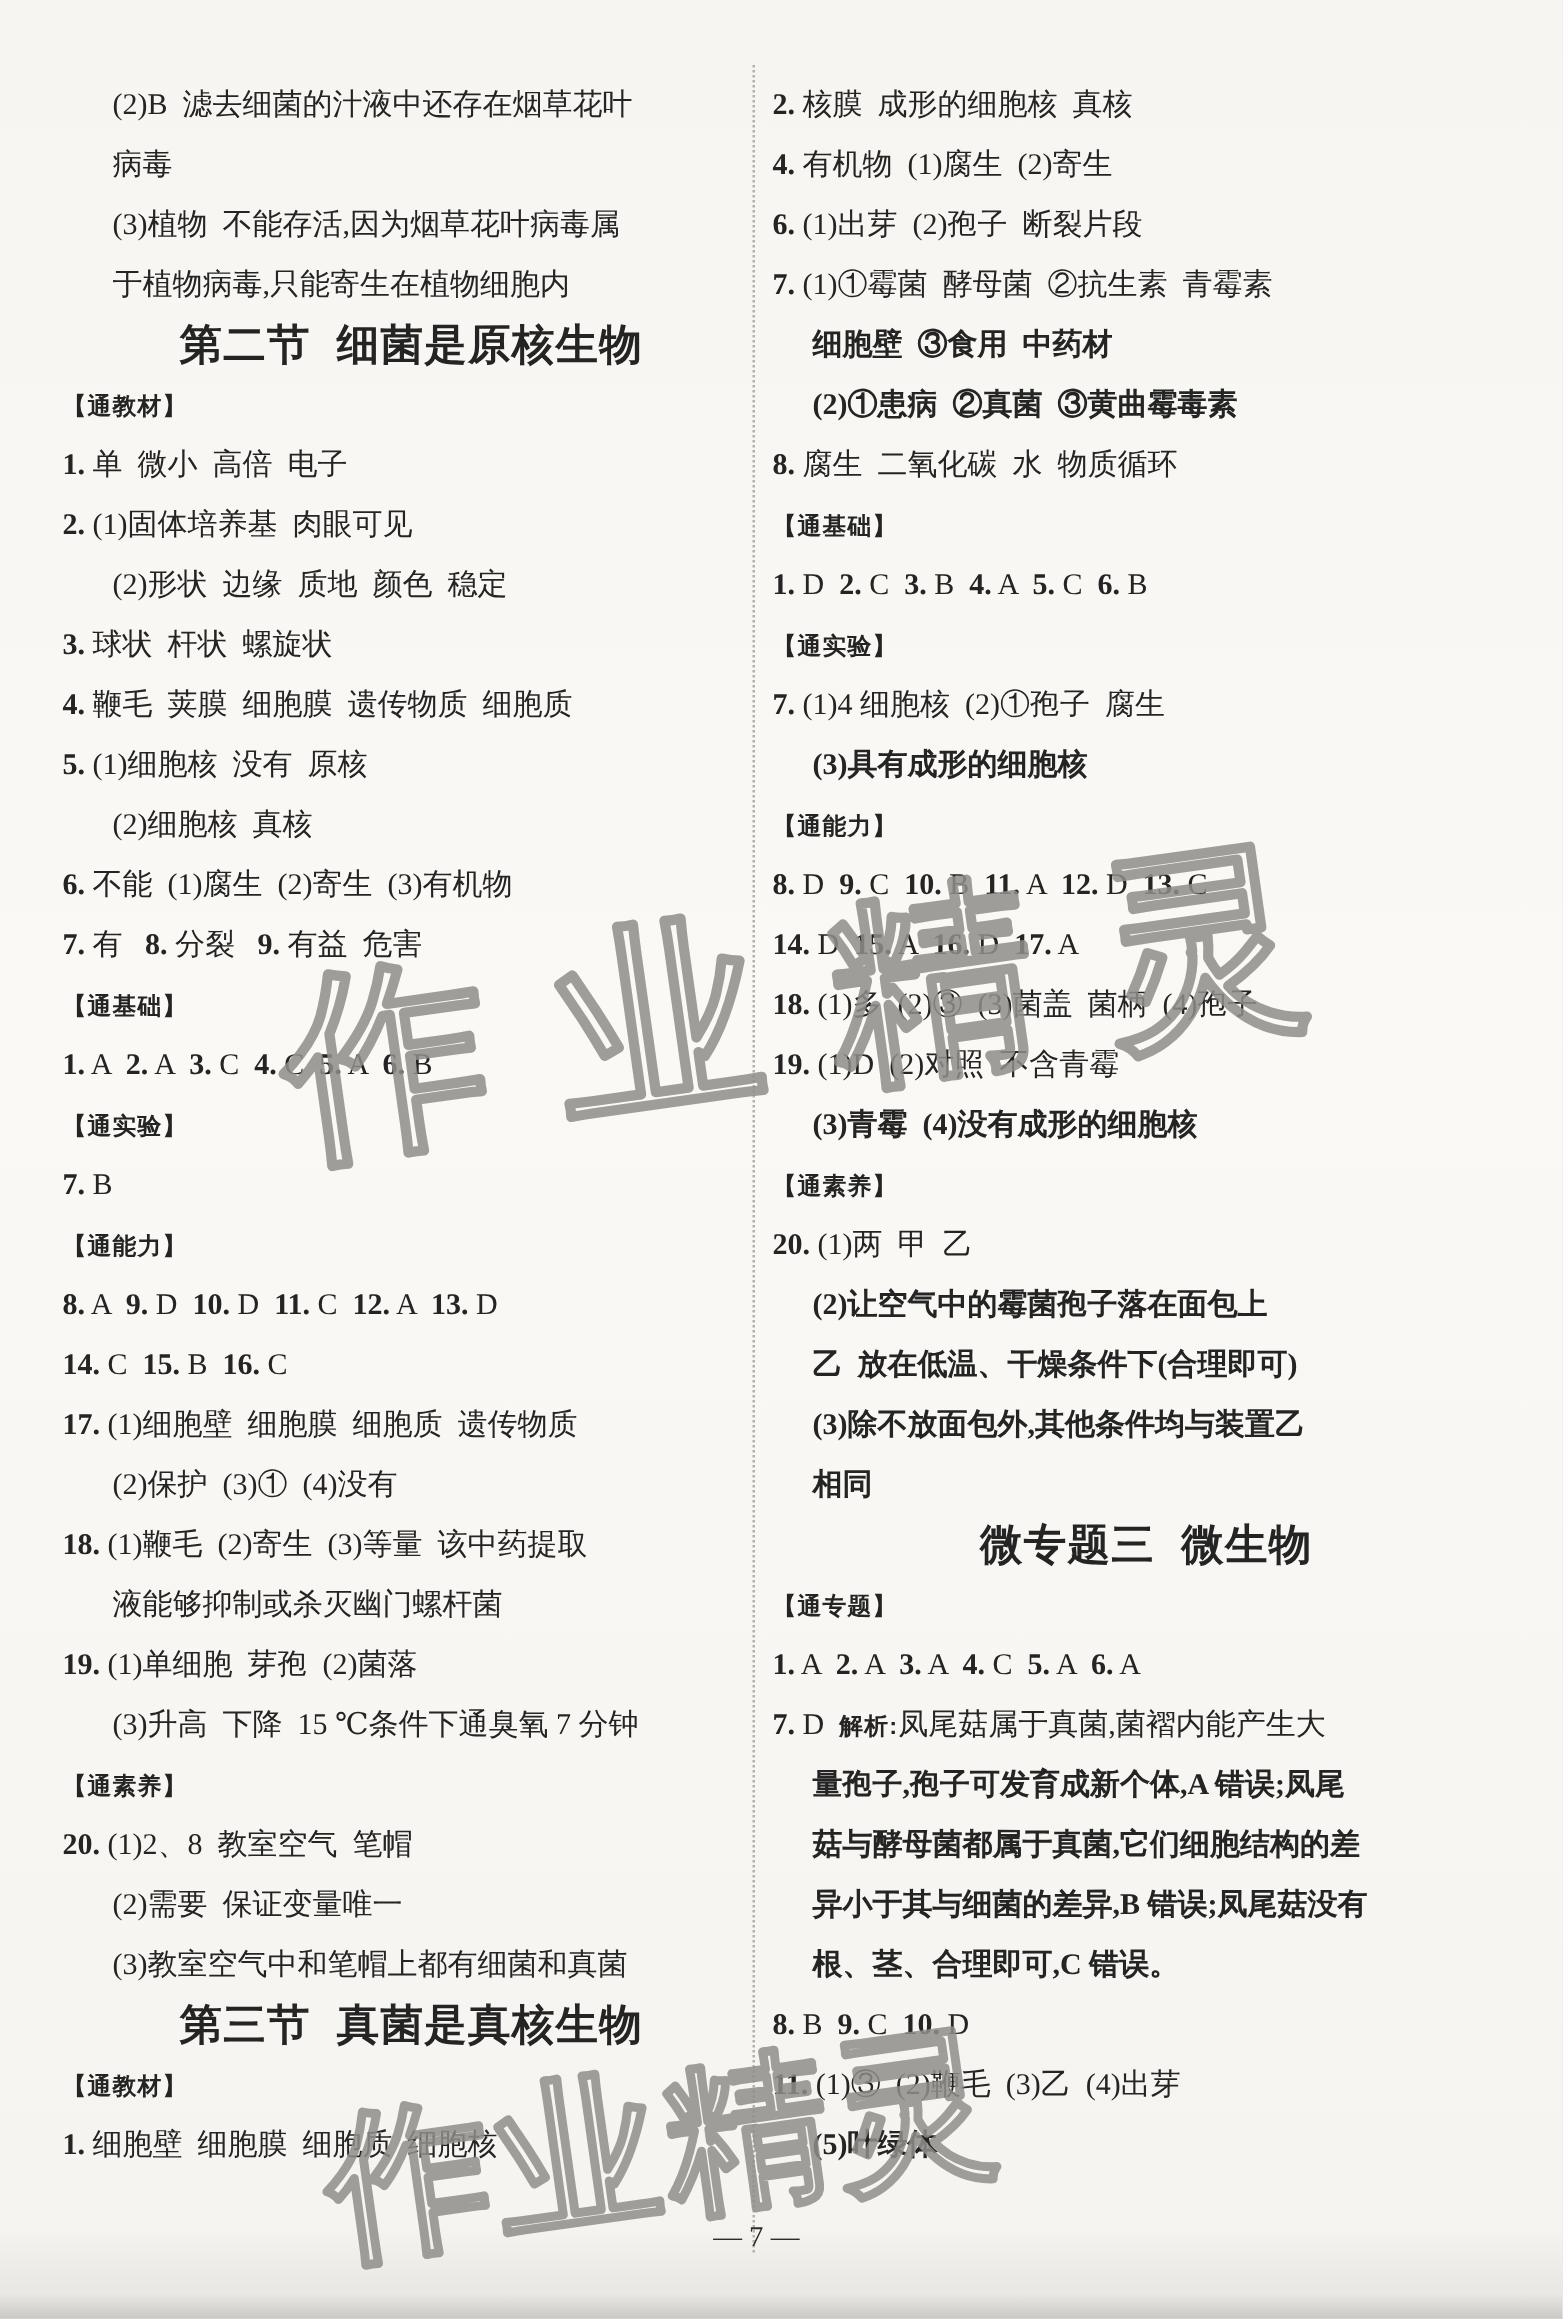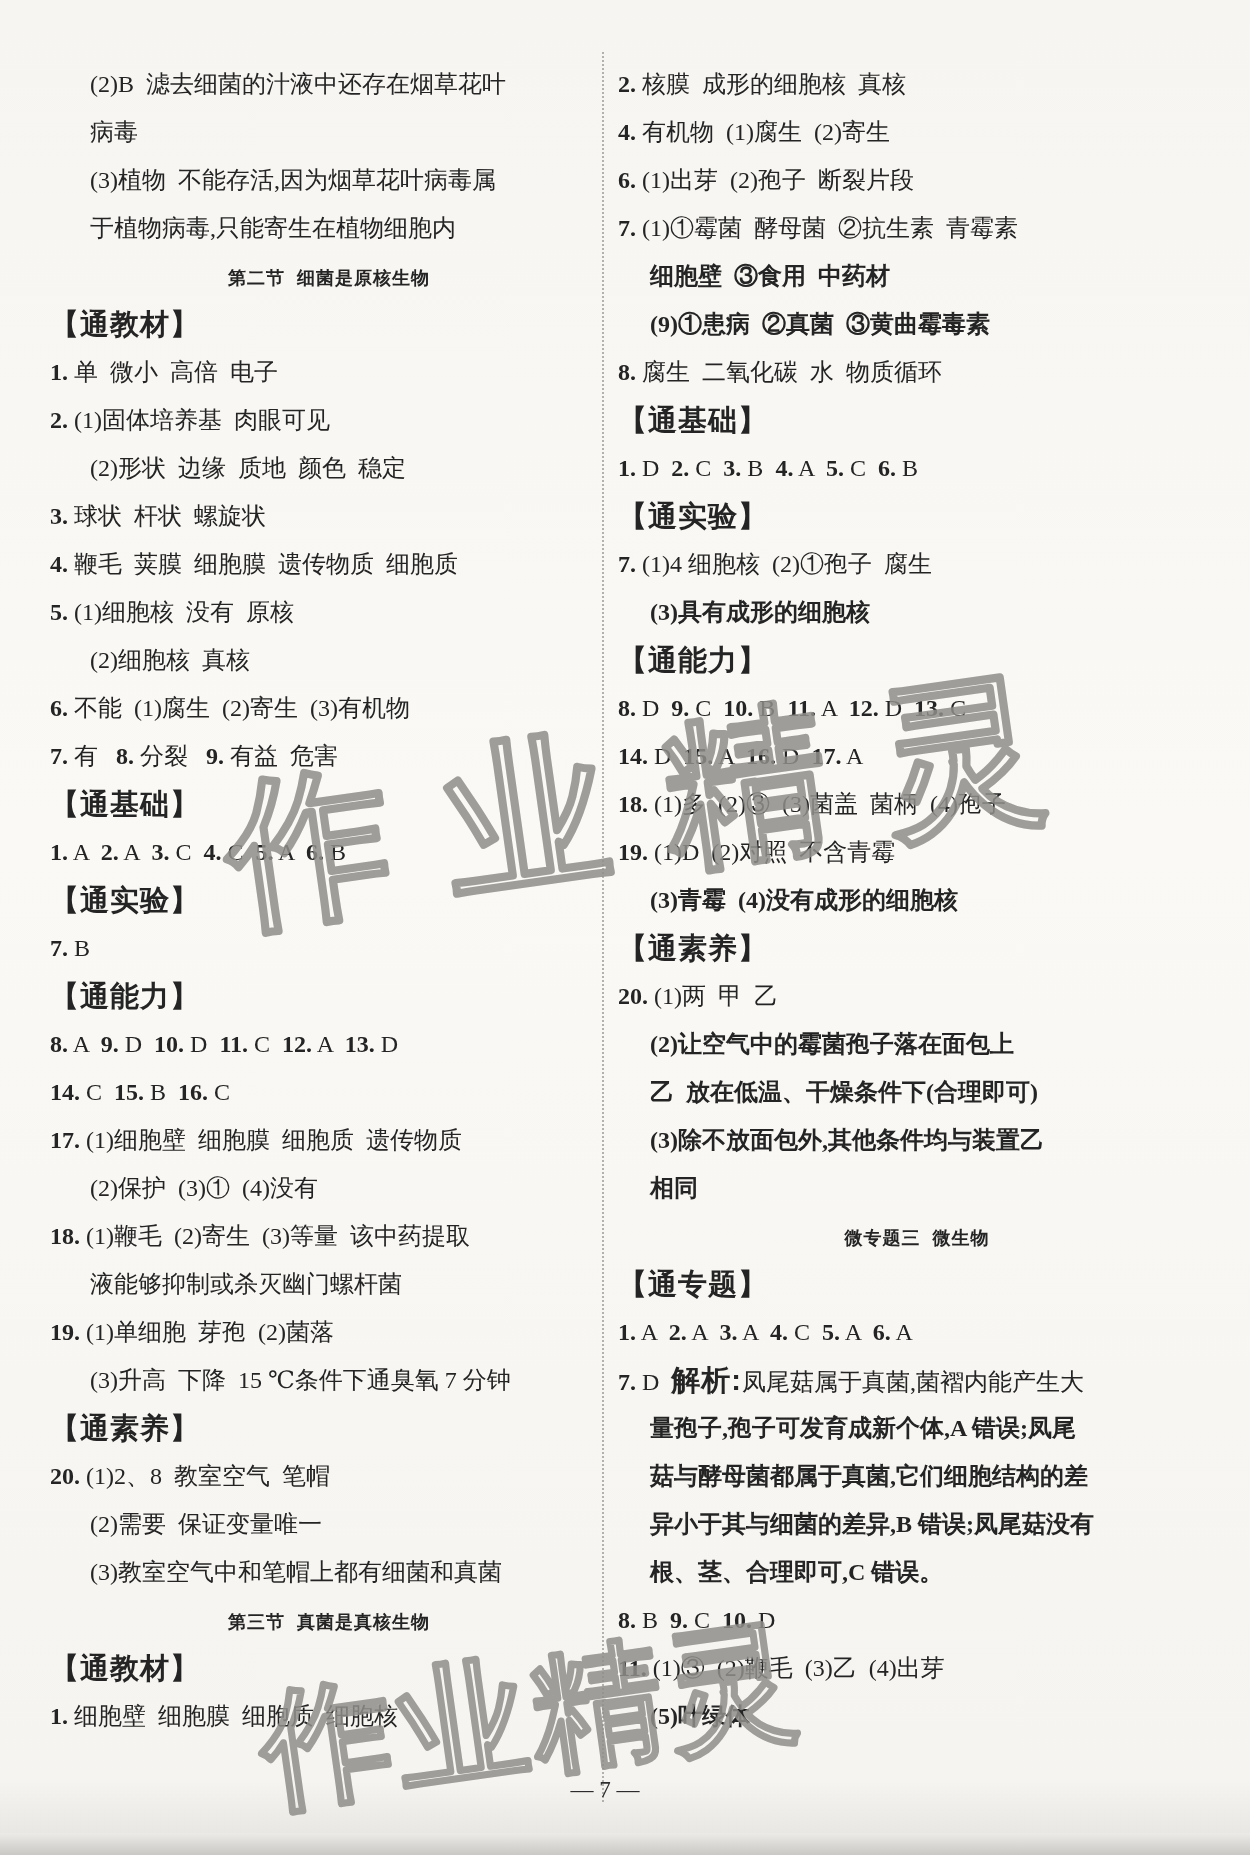--- a/index.html
+++ b/index.html
@@ -16,25 +16,25 @@
   .col{position:absolute;top:60px;font-size:24px;z-index:2;}
   .col-left{left:50px;width:558px;}
   .col-right{left:618px;width:598px;}
   .line{height:48px;line-height:48px;white-space:pre;}
   .col-left .indent1{padding-left:40px;}
   .col-right .indent1{padding-left:32px;font-weight:bold;}
   .center{text-align:center;}
   .b{font-weight:bold;}
   .hdr{
     font-family:"Liberation Sans","DejaVu Sans",sans-serif;
-    font-weight:bold;font-size:29px;letter-spacing:1px;
+    font-weight:bold;font-size:19px;letter-spacing:1px;
   }
   .title-line span{
     font-family:"Liberation Sans","DejaVu Sans",sans-serif;
-    font-weight:bold;font-size:18px;letter-spacing:1px;
+    font-weight:bold;font-size:34px;letter-spacing:1px;
   }
   .divider{
     position:absolute;left:602px;top:52px;height:1750px;width:0;
     border-left:2px dotted #b2b1ae;z-index:1;
   }
   .footer{
     position:absolute;left:543px;top:1768px;width:124px;height:44px;
     line-height:44px;text-align:center;font-size:23px;color:#2c2c2c;z-index:2;
   }
   .wm-svg{position:absolute;left:0;top:0;z-index:3;pointer-events:none;}
@@ -91,21 +91,21 @@
       <div class="line center title-line"><span>第三节  真菌是真核生物</span></div>
       <div class="line "><span class="hdr">【通教材】</span></div>
       <div class="line "><span class="b">1.</span><span> 细胞壁  细胞膜  细胞质  细胞核</span></div>
     </div>
   <div class="col col-right" id="col-right">
       <div class="line "><span class="b">2.</span><span> 核膜  成形的细胞核  真核</span></div>
       <div class="line "><span class="b">4.</span><span> 有机物  (1)腐生  (2)寄生</span></div>
       <div class="line "><span class="b">6.</span><span> (1)出芽  (2)孢子  断裂片段</span></div>
       <div class="line "><span class="b">7.</span><span> (1)①霉菌  酵母菌  ②抗生素  青霉素</span></div>
       <div class="line indent1"><span>细胞壁  ③食用  中药材</span></div>
-      <div class="line indent1"><span>(9)①患病  ②真菌  ③黄曲霉毒素</span></div>
+      <div class="line indent1"><span>(2)①患病  ②真菌  ③黄曲霉毒素</span></div>
       <div class="line "><span class="b">8.</span><span> 腐生  二氧化碳  水  物质循环</span></div>
       <div class="line "><span class="hdr">【通基础】</span></div>
       <div class="line "><span class="b">1.</span><span> D  </span><span class="b">2.</span><span> C  </span><span class="b">3.</span><span> B  </span><span class="b">4.</span><span> A  </span><span class="b">5.</span><span> C  </span><span class="b">6.</span><span> B</span></div>
       <div class="line "><span class="hdr">【通实验】</span></div>
       <div class="line "><span class="b">7.</span><span> (1)4 细胞核  (2)①孢子  腐生</span></div>
       <div class="line indent1"><span>(3)具有成形的细胞核</span></div>
       <div class="line "><span class="hdr">【通能力】</span></div>
       <div class="line "><span class="b">8.</span><span> D  </span><span class="b">9.</span><span> C  </span><span class="b">10.</span><span> B  </span><span class="b">11.</span><span> A  </span><span class="b">12.</span><span> D  </span><span class="b">13.</span><span> C</span></div>
       <div class="line "><span class="b">14.</span><span> D  </span><span class="b">15.</span><span> A  </span><span class="b">16.</span><span> D  </span><span class="b">17.</span><span> A</span></div>
       <div class="line "><span class="b">18.</span><span> (1)多  (2)③  (3)菌盖  菌柄  (4)孢子</span></div>

